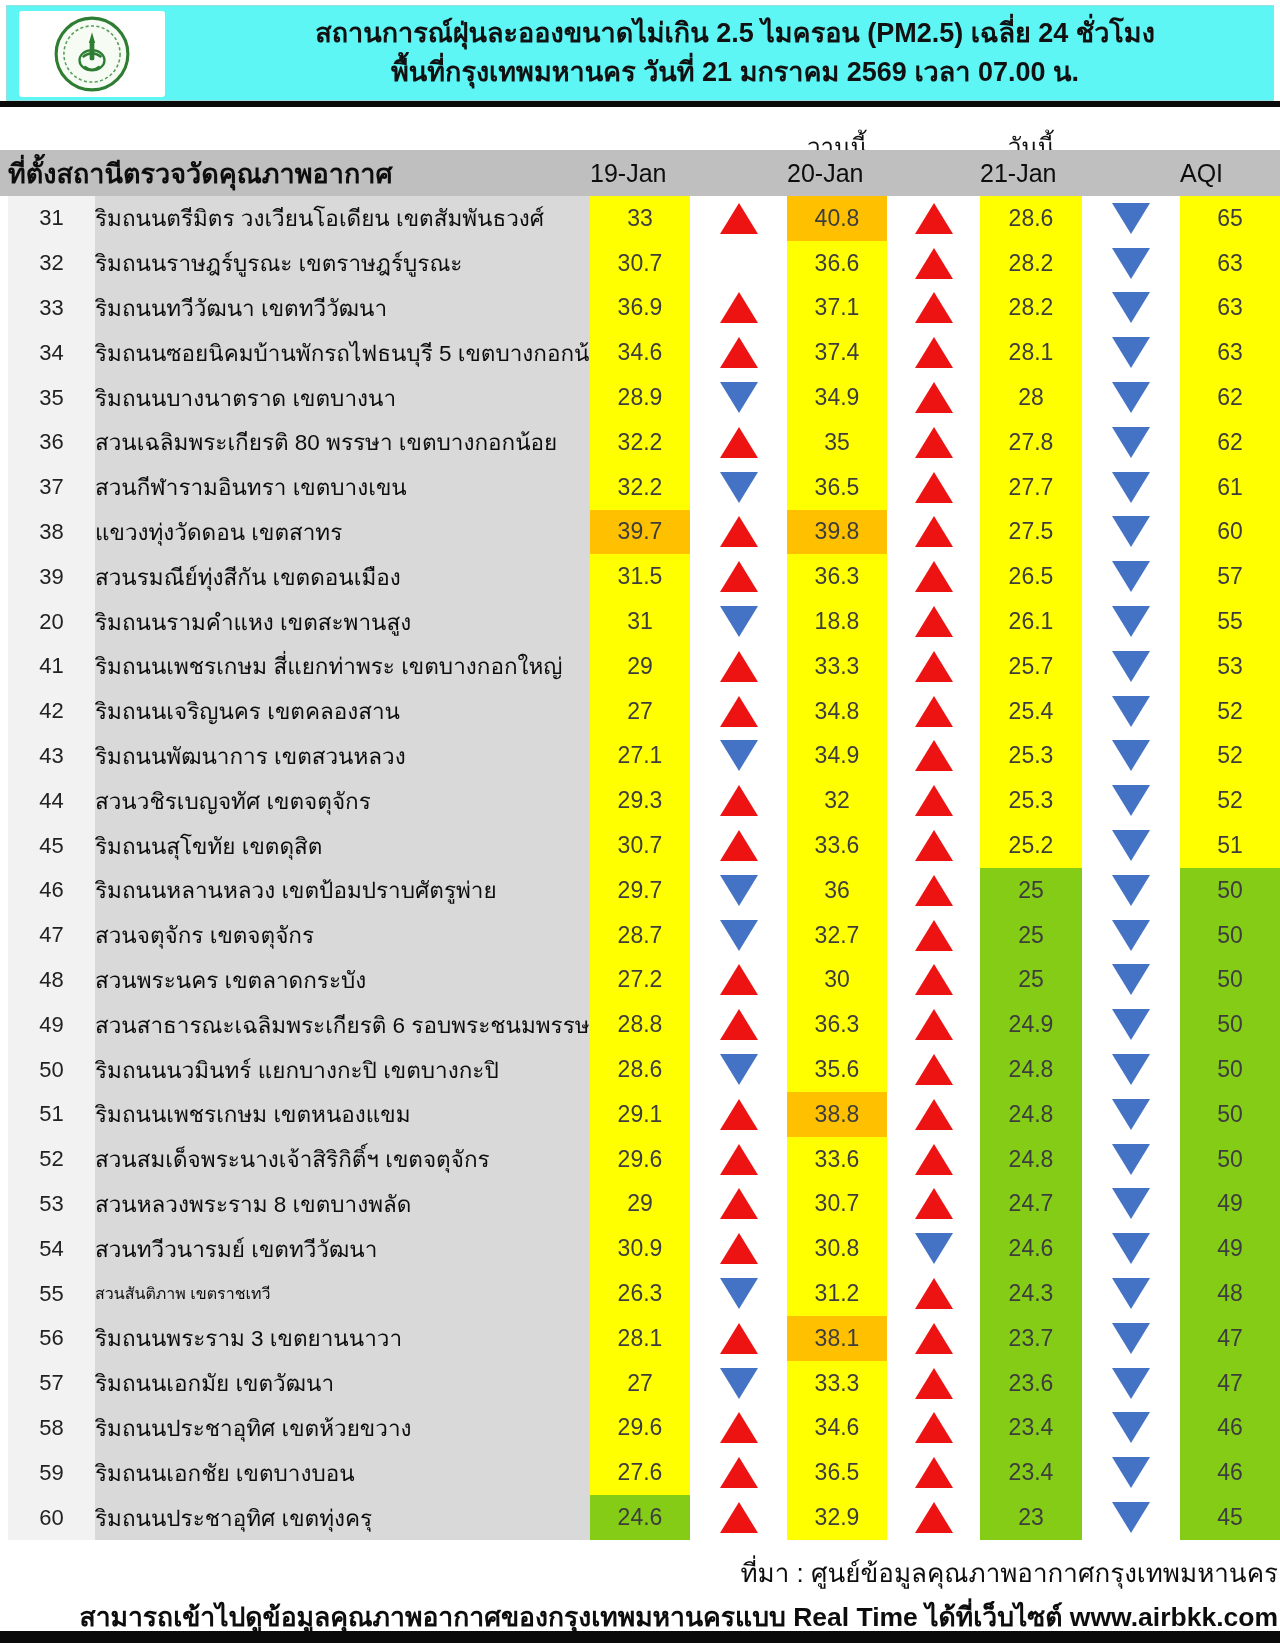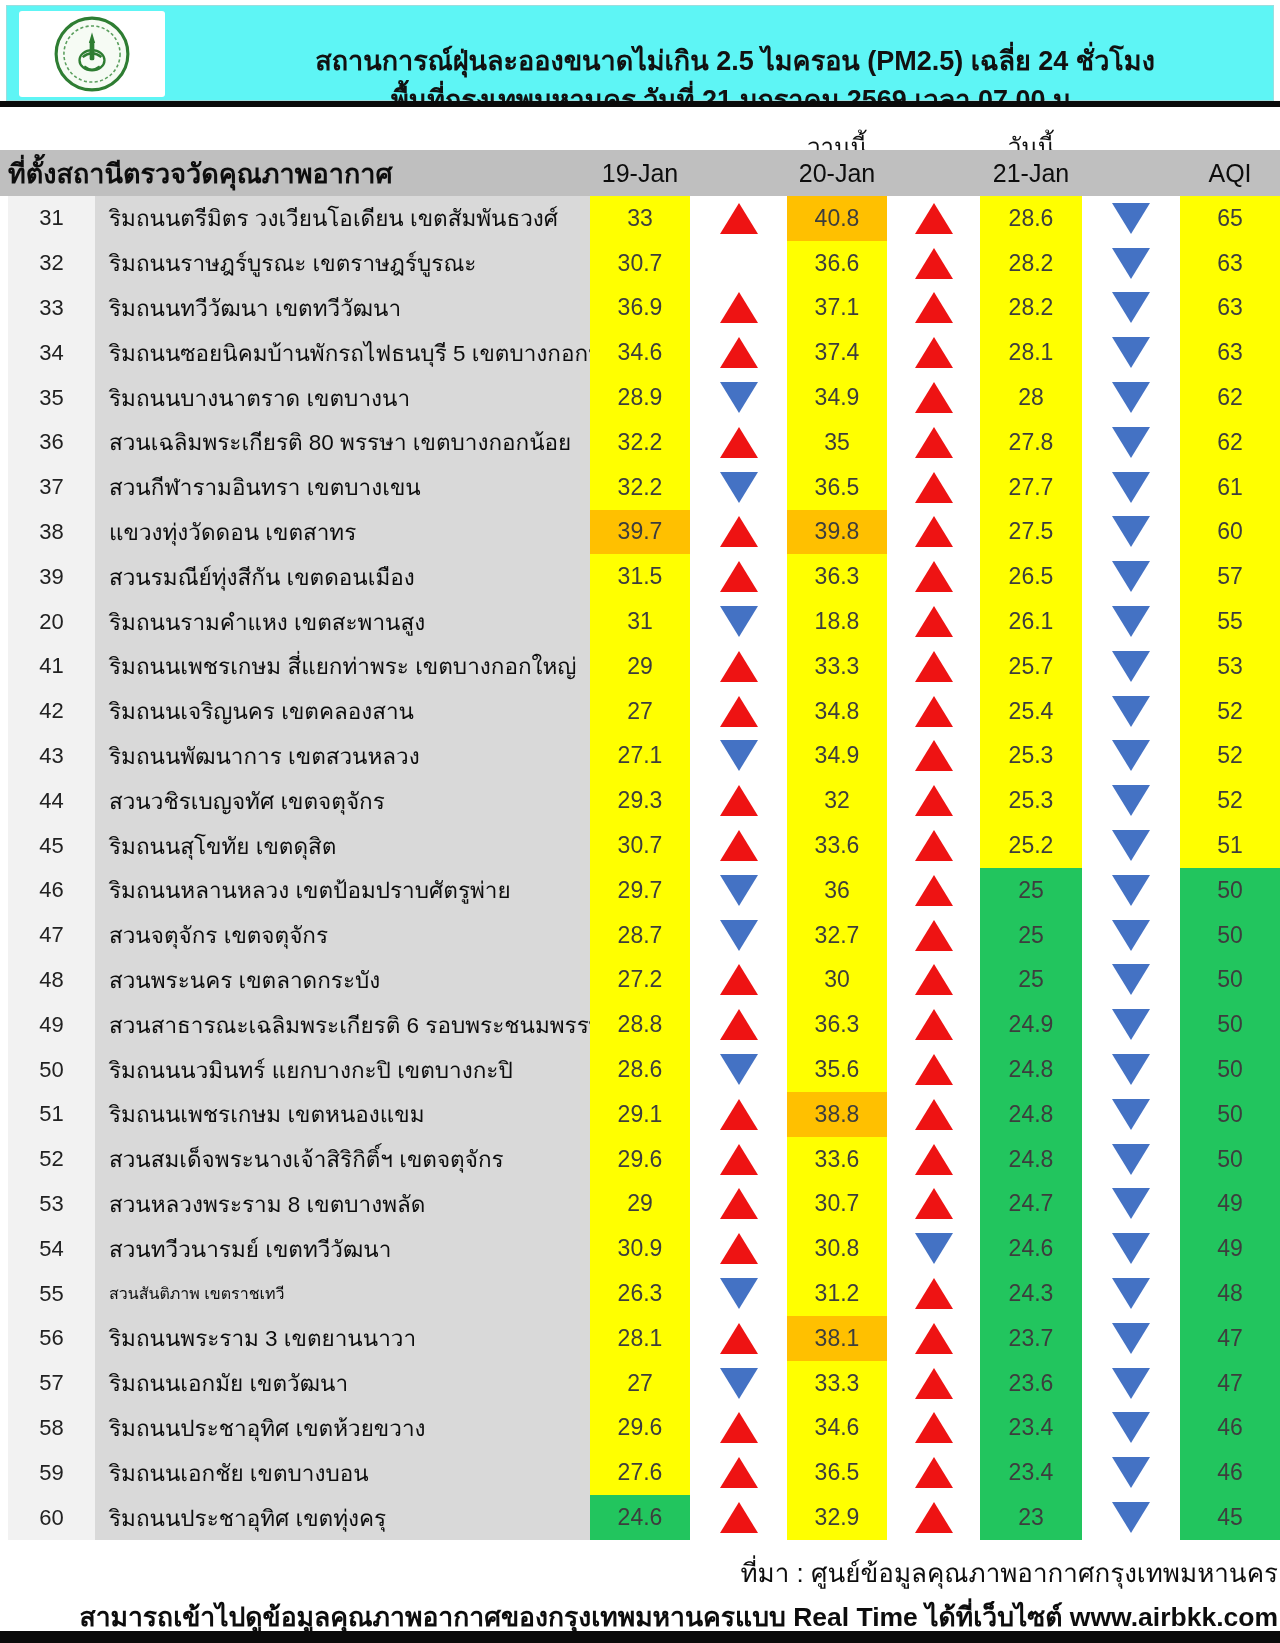--- a/index.html
+++ b/index.html
@@ -17,21 +17,21 @@
     display:flex; align-items:center;
   }
   .logo-box {
     position:absolute; left:12px; top:5px; width:146px; height:86px;
     background:#fff; border-radius:3px;
     display:flex; align-items:center; justify-content:center;
   }
   .titles {
     position:absolute; left:200px; right:10px; top:0; height:100%;
     display:flex; flex-direction:column; justify-content:space-around;
-    text-align:center; padding:8px 0;margin-top:28px;
+    text-align:center; padding:8px 0;
   }
   .title-line { font-size:27px; font-weight:bold; color:#111; line-height:1.25; }
 
   .black-rule { position:absolute; left:0; top:101px; width:1280px; height:6px; background:#0a0a0a; }
   .corner-flag {
     position:absolute; right:0; top:107px; width:0; height:0;
     border-top:13px solid #c00000; border-left:15px solid transparent;
   }
 
   
@@ -44,38 +44,38 @@
   
   .pre-header { position:absolute; left:0; top:107px; height:61px; background:#fff; align-items:flex-end; }
   .pre-header .lbl { font-size:24px; color:#111; text-align:center; padding-bottom:2px; }
 
   
   .table-header { position:absolute; left:0; top:150px; height:46px; background:#bfbfbf; align-items:center; }
   .table-header .station-h {
     grid-column:1 / span 2; font-size:27px; font-weight:bold; color:#0d0d0d;
     padding-left:8px; white-space:nowrap;
   }
-  .table-header .date-h { font-size:25px; color:#0d0d0d; text-align:center; white-space:nowrap; }
+  .table-header .date-h { font-size:25px; color:#0d0d0d; text-align:left; white-space:nowrap; }
 
   
   .tbody { position:absolute; left:0; top:196px; width:1280px; }
   .row { height:44.8px; }
   .c { display:flex; align-items:center; justify-content:center; overflow:hidden; }
   .c.margin { background:#fff; }
   .c.num  { background:#f2f2f2; font-size:22px; color:#222; }
   .c.name {
-    background:#d9d9d9; justify-content:flex-start; padding-left:14px;
+    background:#d9d9d9; justify-content:flex-start; 
     font-size:22.5px; color:#0d0d0d; white-space:nowrap;
   }
   .c.name.small { font-size:16px; }
   .c.val { font-size:23px; color:#3d3d3d; }
   .c.arr { background:#fff; }
   .bg-yellow { background:#ffff00; }
   .bg-orange { background:#ffc000; }
-  .bg-green  { background:#22c55e; }
+  .bg-green  { background:#84cc16; }
 
   .tri { width:0; height:0; display:block; }
   .tri.up   { border-left:19px solid transparent; border-right:19px solid transparent; border-bottom:31px solid #ee1313; }
   .tri.down { border-left:19px solid transparent; border-right:19px solid transparent; border-top:31px solid #4472c4; }
 
   
   .source-line {
     position:absolute; left:0; top:1552px; width:1278px;
     text-align:right; font-size:26px; font-weight:normal; color:#0d0d0d; white-space:nowrap;
   }

